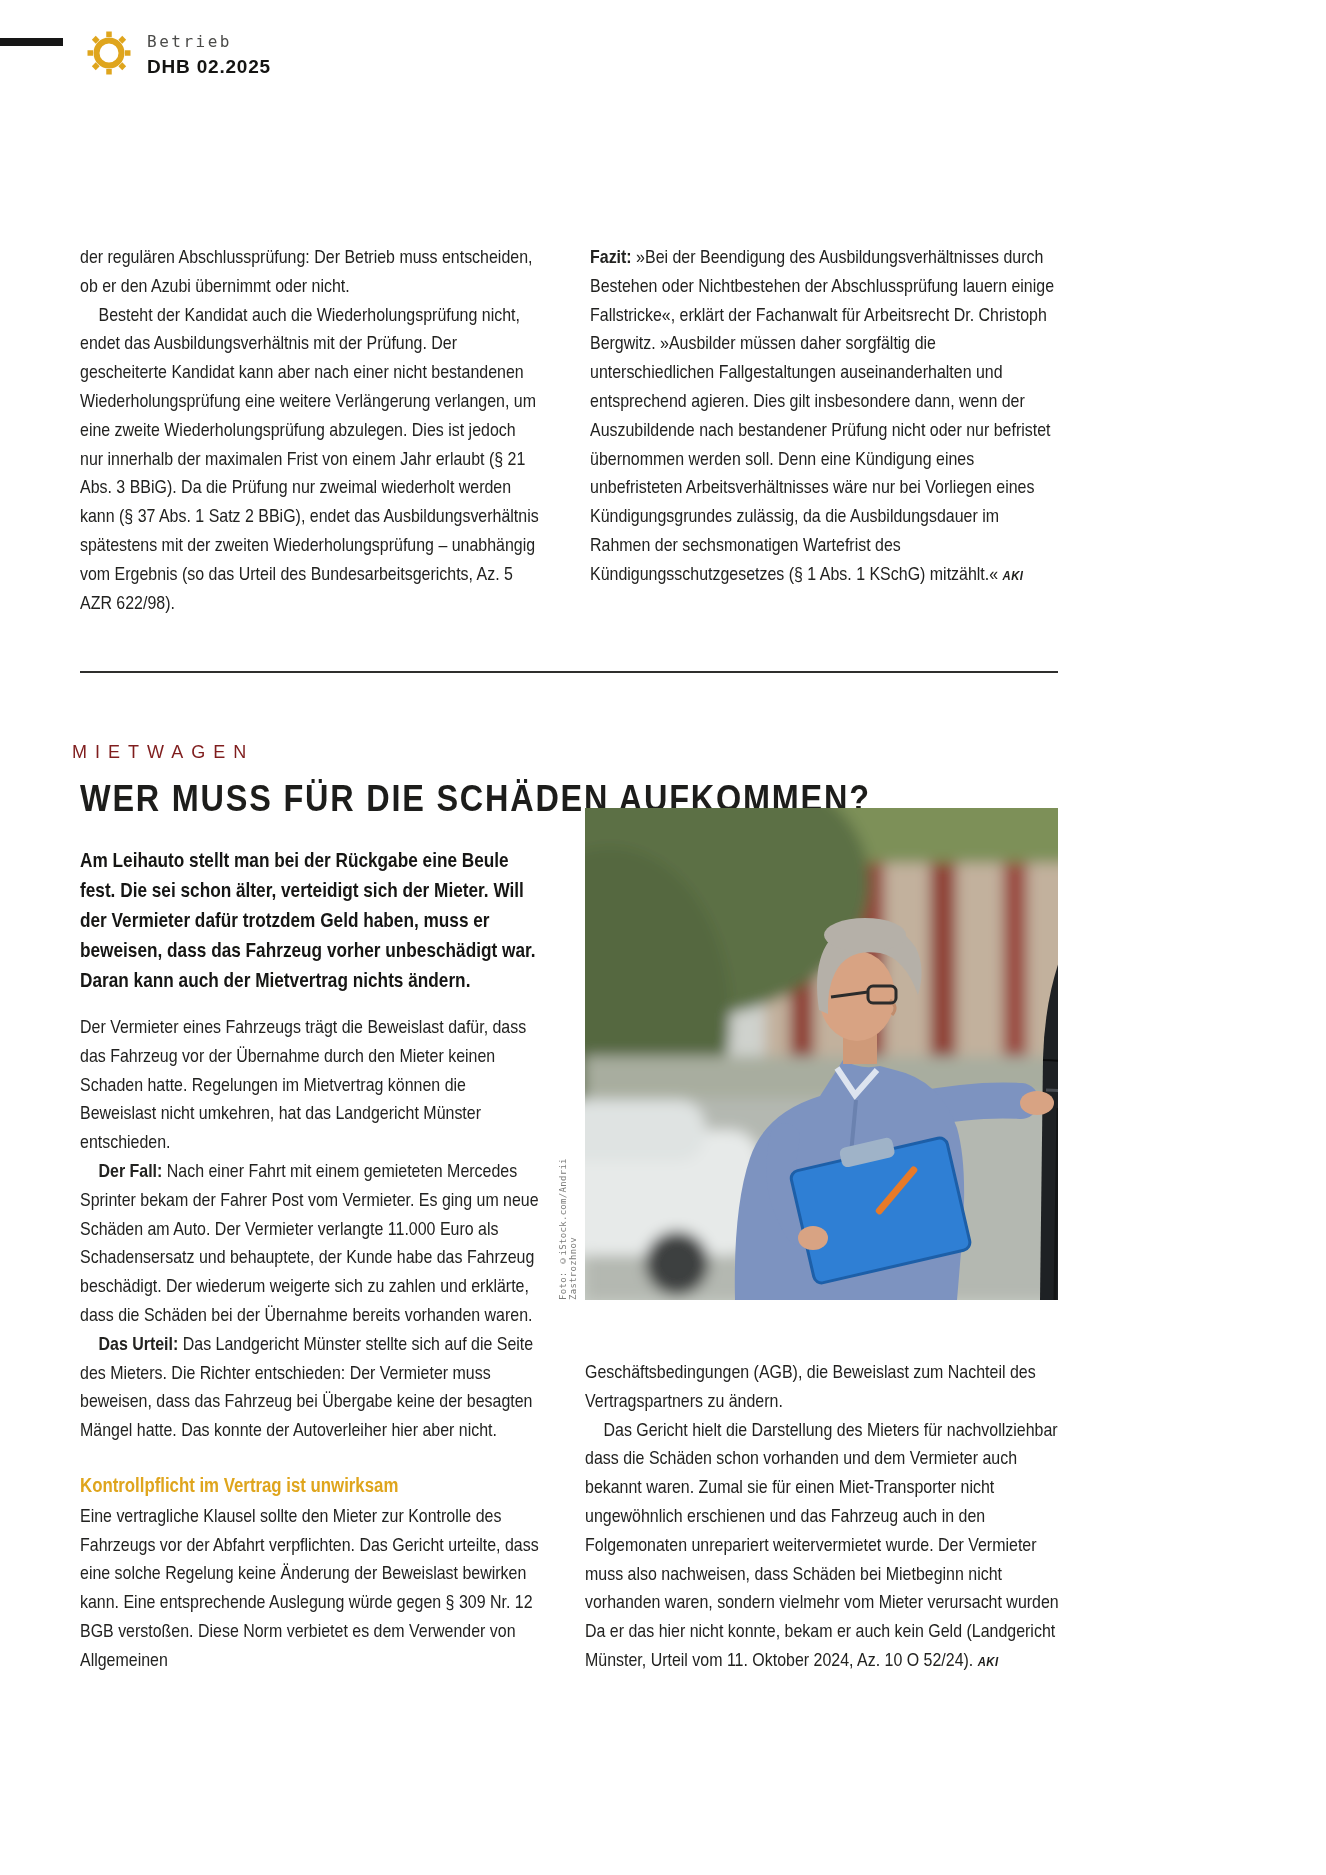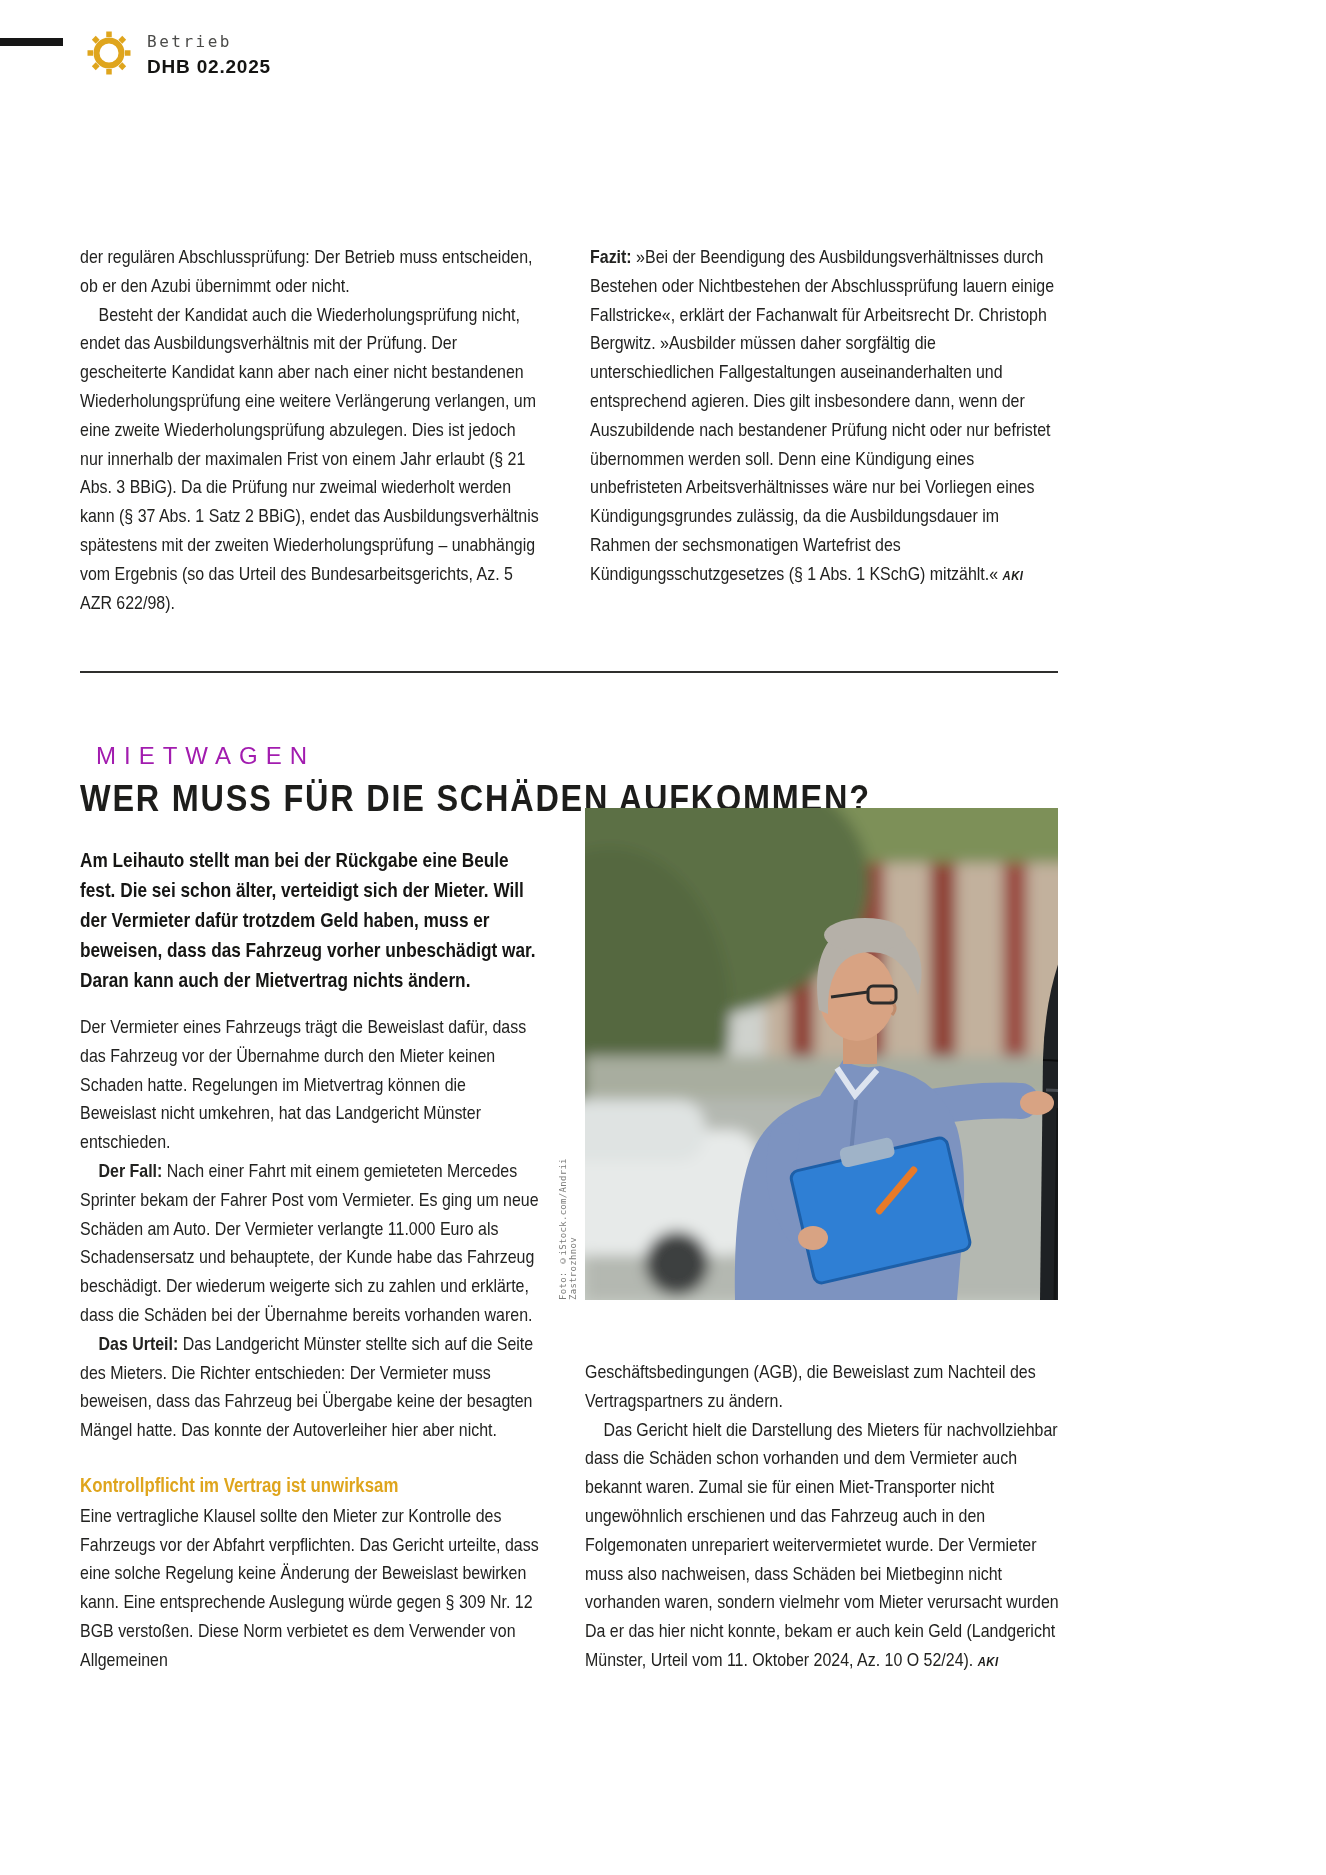--- a/index.html
+++ b/index.html
@@ -12,21 +12,21 @@
   .hdr-section{position:absolute;left:147px;top:32px;font-family:"DejaVu Sans Mono",monospace;
                font-size:16px;letter-spacing:2.5px;color:#4b4b49;}
   .hdr-issue{position:absolute;left:147px;top:56px;font-weight:700;font-size:19px;
              letter-spacing:0.8px;color:#141412;}
   
   .tx{font-size:19px;line-height:28.8px;transform:scaleX(0.84);transform-origin:0 0;color:#222220;}
   .ind{text-indent:22px;}
   .a1c1{position:absolute;left:80px;top:243px;width:548px;}
   .a1c2{position:absolute;left:590px;top:243px;width:560px;}
   .rule{position:absolute;left:80px;top:671px;width:980px;height:2px;background:#2f2f2d;}
-  .kicker{position:absolute;left:96px;top:742px;font-size:24px;letter-spacing:8px;color:#a21caf;}
+  .kicker{position:absolute;left:72px;top:742px;font-size:18px;letter-spacing:8px;color:#7f1d1d;}
   .headline{position:absolute;left:80px;top:778px;margin:0;font-size:36px;font-weight:700;
             letter-spacing:2px;color:#1d1d1b;transform:scaleX(0.9);transform-origin:0 0;white-space:nowrap;}
   .intro{position:absolute;left:80px;top:845px;width:548px;font-weight:700;font-size:20.5px;
          line-height:30px;transform:scaleX(0.84);transform-origin:0 0;color:#161614;}
   .a2left{position:absolute;left:80px;top:1013px;width:548px;}
   .a2mid{position:absolute;left:585px;top:1358px;width:577px;}
   .subhead{margin:26px 0 2px 0;font-size:20px;font-weight:700;color:#dfa51d;}
   .author{font-style:italic;font-weight:700;font-size:13.5px;letter-spacing:0.5px;color:#1d1d1b;}
   
   .photo{position:absolute;left:585px;top:808px;width:660px;height:492px;margin:0;overflow:hidden;background:#c7ccc5;}

